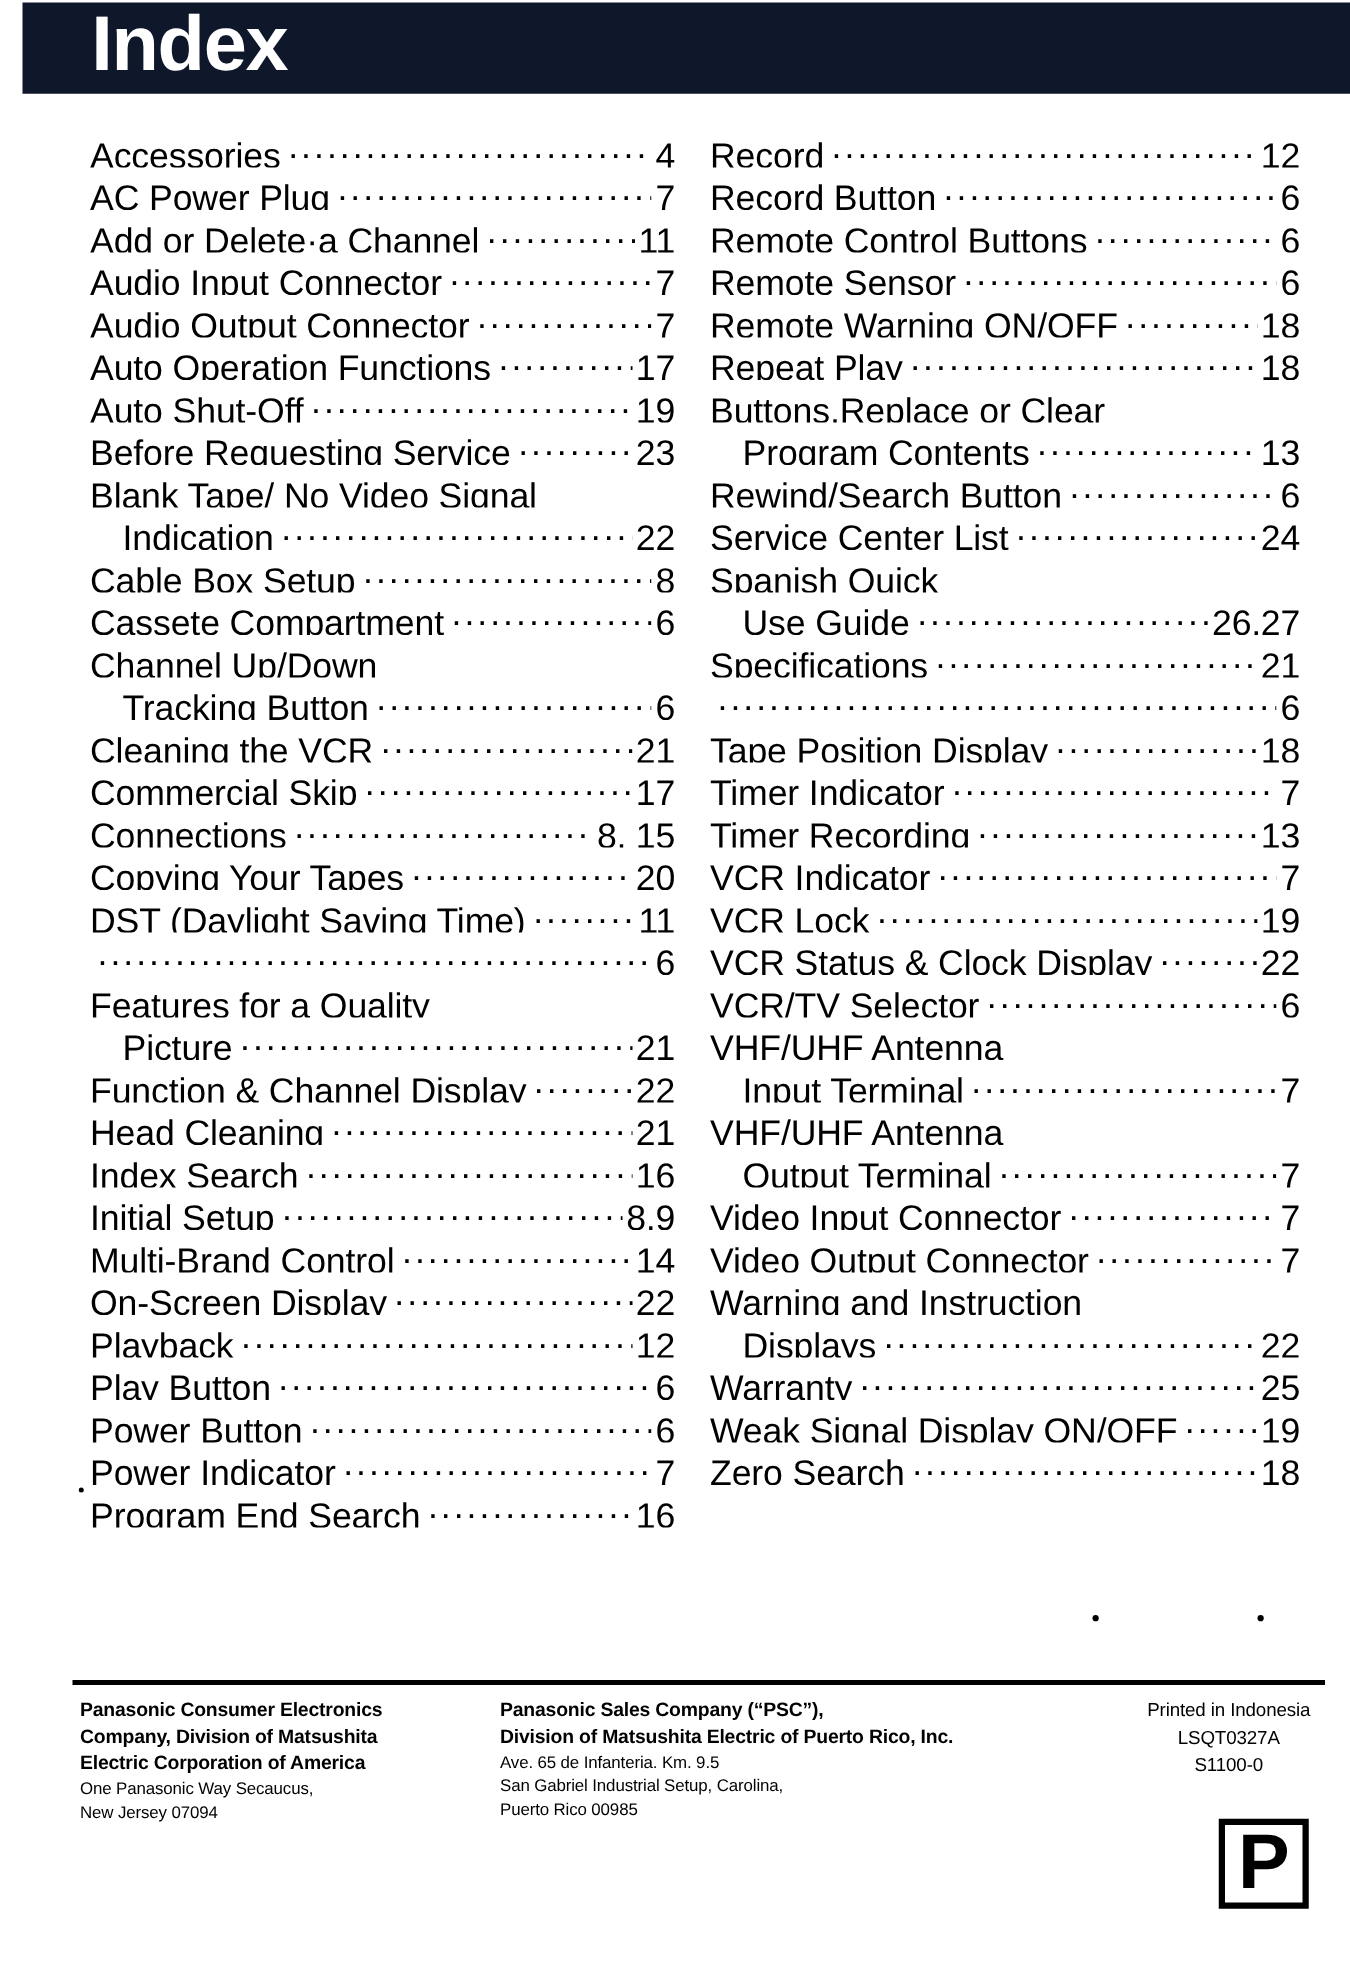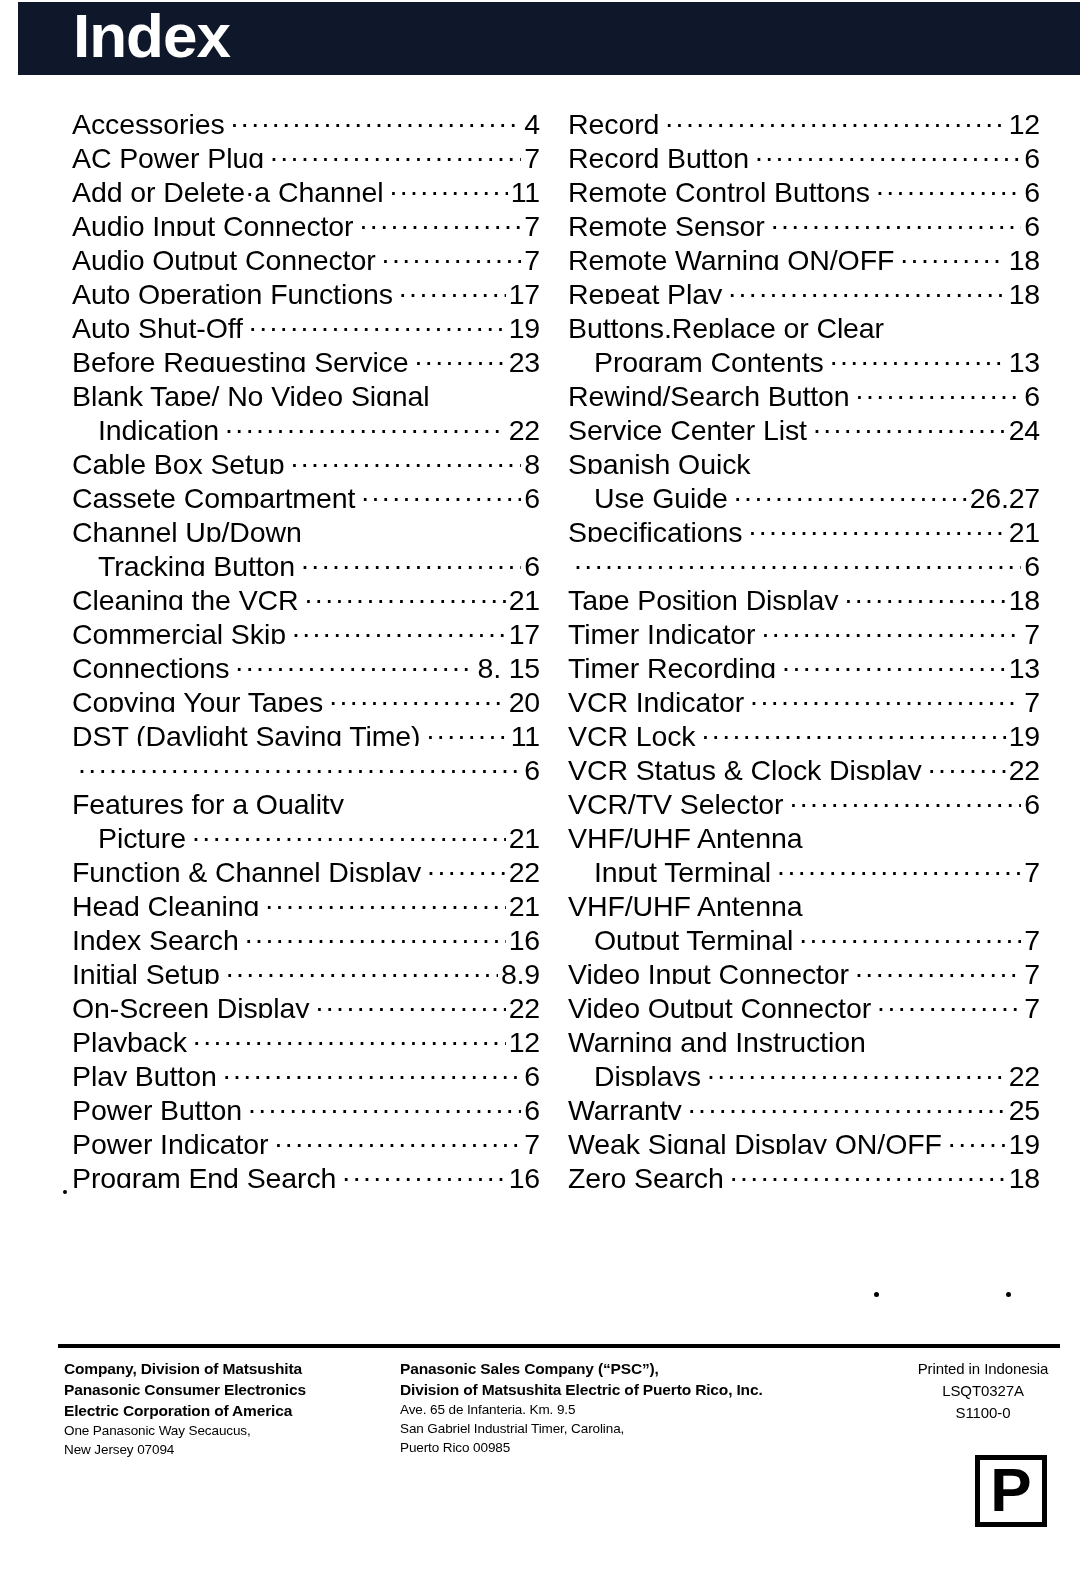--- a/index.html
+++ b/index.html
@@ -286,20 +286,25 @@
         <span class="label">Index Search</span>
         <span class="leader"></span>
         <span class="page">16</span>
       </div>
       <div class="entry">
         <span class="label">Initial Setup</span>
         <span class="leader"></span>
         <span class="page">8,9</span>
       </div>
       <div class="entry">
+        <span class="label">Multi-Brand Control</span>
+        <span class="leader"></span>
+        <span class="page">14</span>
+      </div>
+      <div class="entry">
         <span class="label">On-Screen Display</span>
         <span class="leader"></span>
         <span class="page">22</span>
       </div>
       <div class="entry">
         <span class="label">Playback</span>
         <span class="leader"></span>
         <span class="page">12</span>
       </div>
       <div class="entry">
@@ -483,31 +488,31 @@
         <span class="leader"></span>
         <span class="page">18</span>
       </div>
     </div>
 </div>
 
 <div class="footer-rule"></div>
 
 <div class="footer">
   <div class="fcol fcol-1" id="footer-col-1">
+      <div class="f-bold">Panasonic Consumer Electronics</div>
       <div class="f-bold">Company, Division of Matsushita</div>
-      <div class="f-bold">Panasonic Consumer Electronics</div>
       <div class="f-bold">Electric Corporation of America</div>
       <div class="f-small">One Panasonic Way Secaucus,</div>
       <div class="f-small">New Jersey 07094</div>
     </div>
   <div class="fcol fcol-2" id="footer-col-2">
       <div class="f-bold">Panasonic Sales Company (“PSC”),</div>
       <div class="f-bold">Division of Matsushita Electric of Puerto Rico, Inc.</div>
       <div class="f-small">Ave. 65 de Infanteria. Km. 9.5</div>
-      <div class="f-small">San Gabriel Industrial Timer, Carolina,</div>
+      <div class="f-small">San Gabriel Industrial Setup, Carolina,</div>
       <div class="f-small">Puerto Rico 00985</div>
     </div>
   <div class="fcol fcol-3" id="footer-col-3">
       <div class="f-small">Printed in Indonesia</div>
       <div class="f-small">LSQT0327A</div>
       <div class="f-small">S1100-0</div>
     </div>
 </div>
 
 <div class="p-mark">

